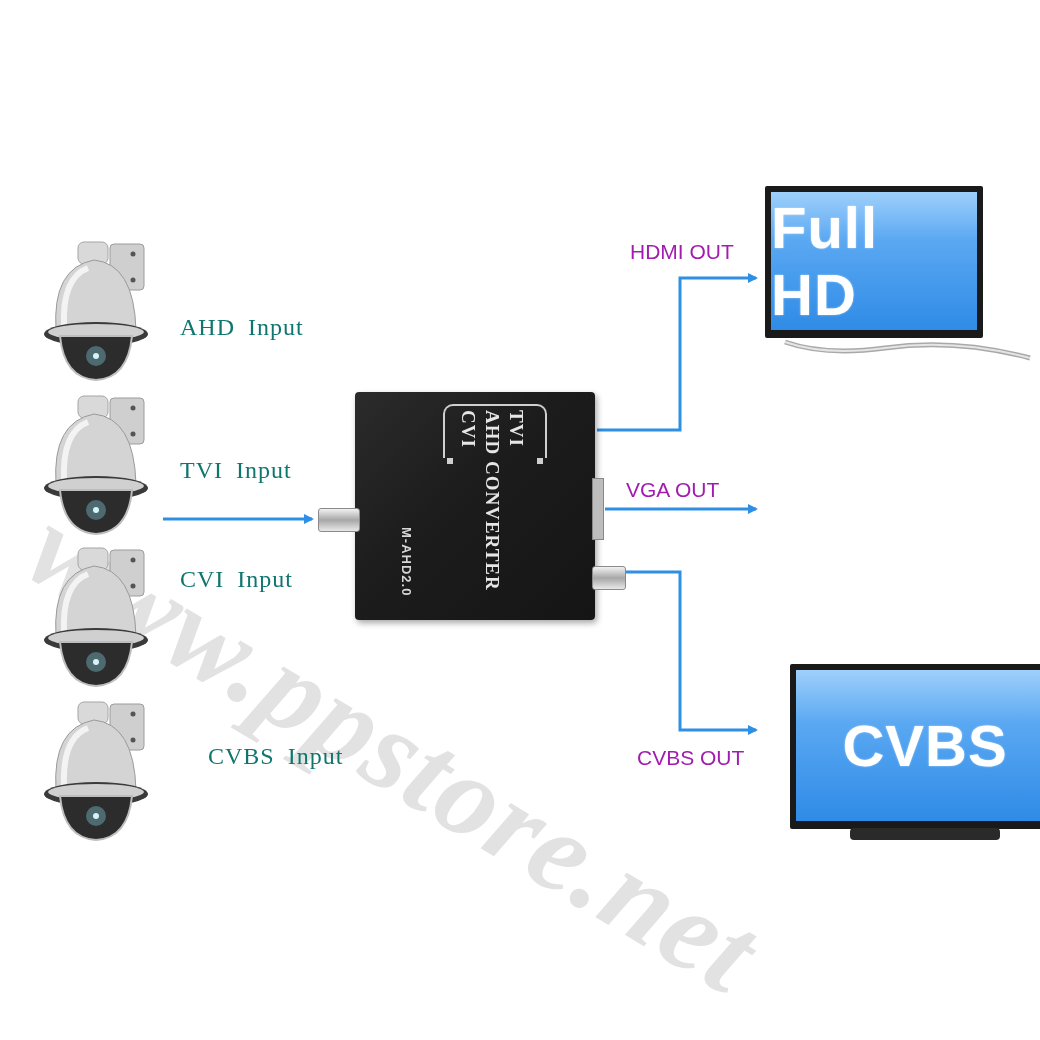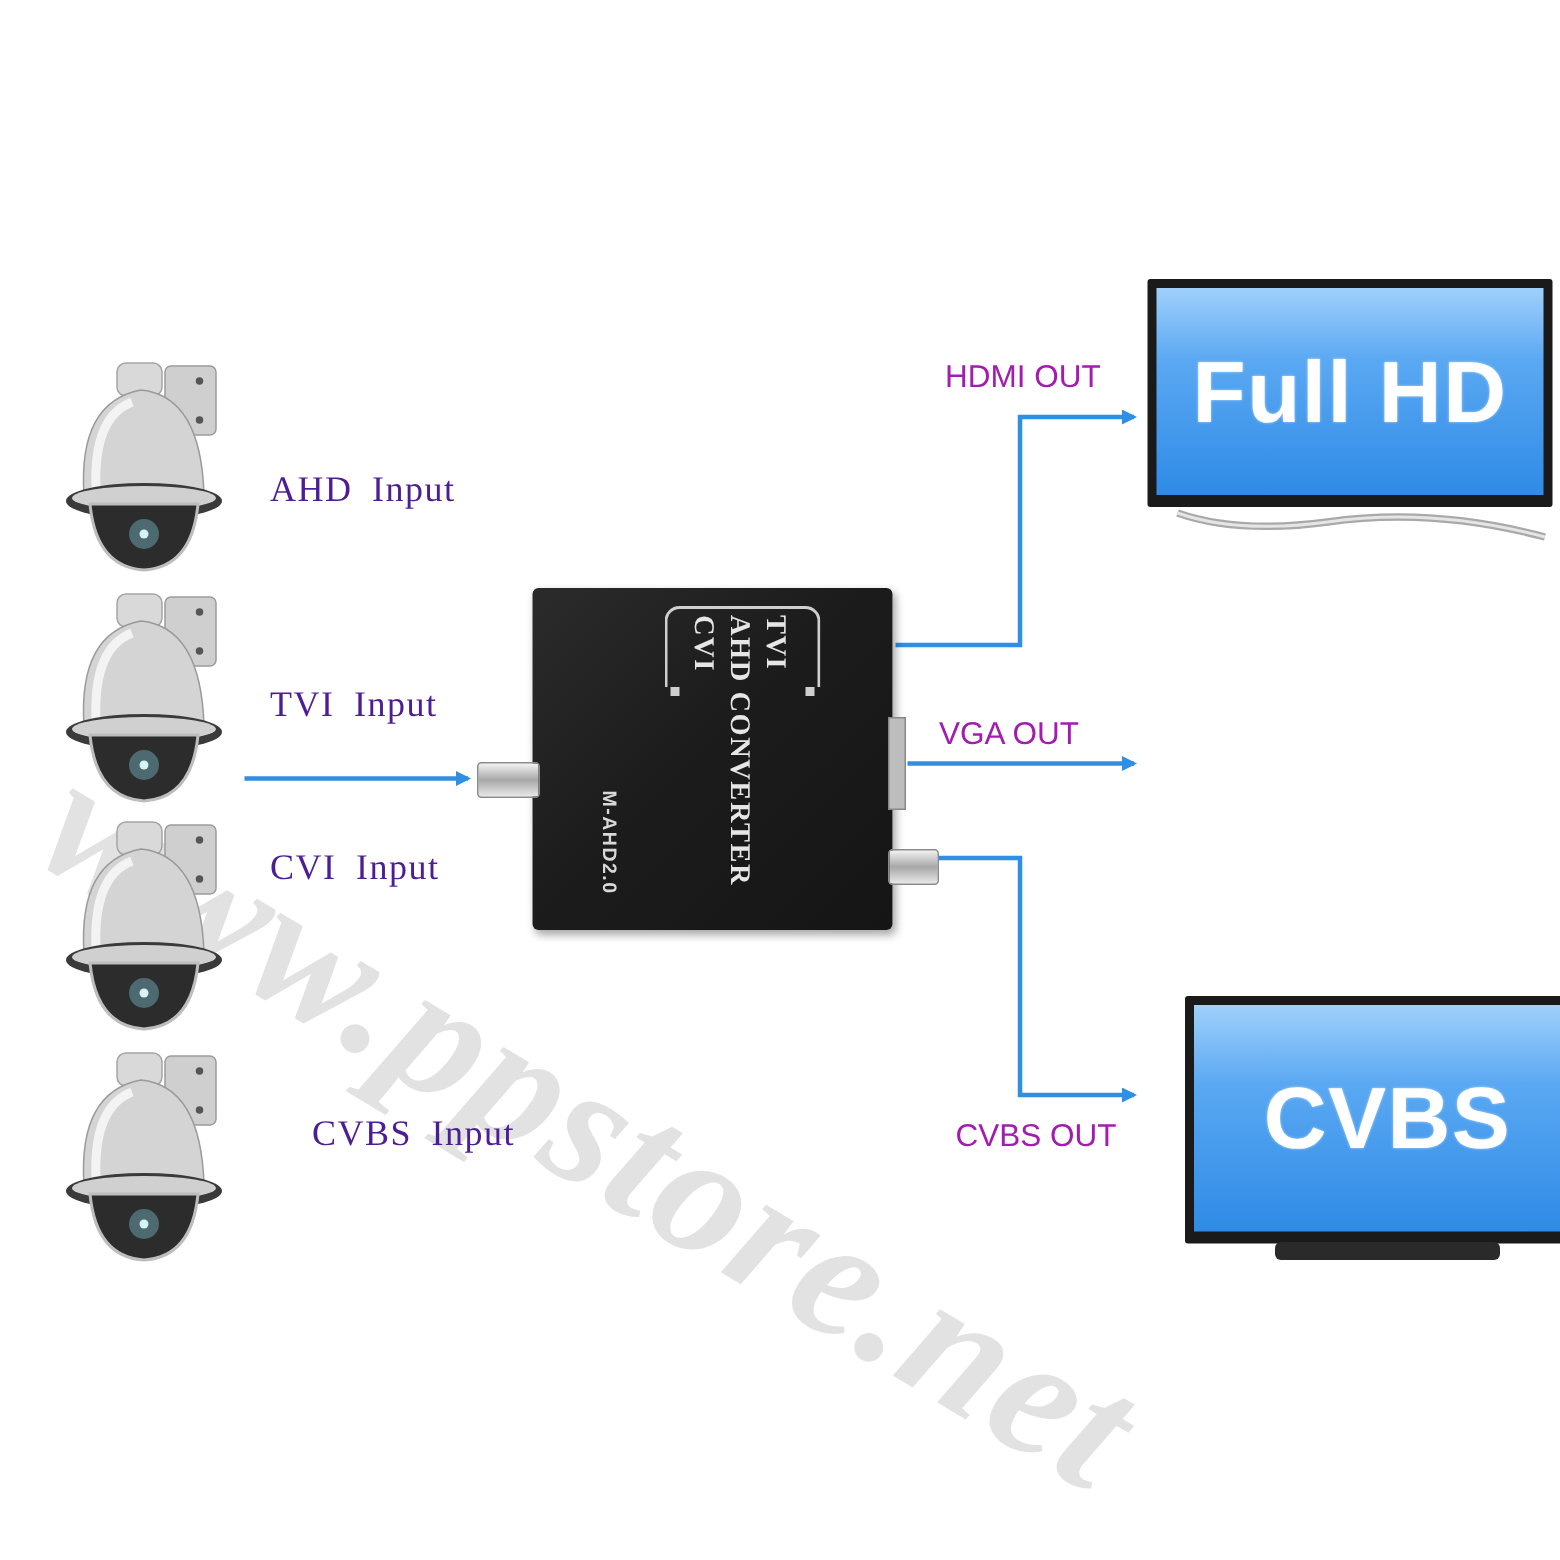--- a/index.html
+++ b/index.html
@@ -13,21 +13,21 @@
     font-family: "Liberation Serif", serif; font-weight: bold; font-style: italic;
     font-size: 118px; color: rgba(150,150,150,0.28); letter-spacing: 2px;
     white-space: nowrap; pointer-events: none; z-index: 1;
   }
 
   
   .camera { position: absolute; left: 38px; width: 112px; height: 150px; z-index: 2; }
   .camera svg { width: 100%; height: 100%; display: block; }
   .cam-label {
     position: absolute; left: 180px; font-family: "Liberation Serif", serif;
-    font-size: 24px; color: #4c1d95; z-index: 3; letter-spacing: 1px; word-spacing: 6px;
+    font-size: 24px; color: #0f766e; z-index: 3; letter-spacing: 1px; word-spacing: 6px;
   }
 
   
   .wires { position: absolute; left: 0; top: 0; width: 1040px; height: 1040px; z-index: 2; pointer-events: none; }
 
   
   .converter {
     position: absolute; left: 355px; top: 392px; width: 240px; height: 228px;
     background: linear-gradient(135deg, #2b2b2b 0%, #1c1c1c 45%, #151515 100%);
     border-radius: 4px; box-shadow: 2px 3px 6px rgba(0,0,0,0.35); z-index: 3;
@@ -63,21 +63,21 @@
   .tv .frame { position: absolute; left: 0; top: 0; right: 0; background: #1a1a1a; border-radius: 2px; }
   .tv .screen {
     position: absolute; left: 6px; top: 6px; right: 6px; bottom: 8px;
     background: linear-gradient(180deg, #9fd0fb 0%, #5aa8f2 35%, #2f8be6 100%);
     display: flex; align-items: center; justify-content: center;
   }
   .tv .screen span {
     color: #ffffff; font-weight: bold; font-size: 58px; letter-spacing: 1px;
     text-shadow: 0 0 2px rgba(255,255,255,0.6);
   }
-  .tv1 { left: 765px; top: 186px; width: 270px; height: 175px; }
+  .tv1 { left: 765px; top: 186px; width: 218px; height: 175px; }
   .tv1 .frame { height: 152px; }
   .tv2 { left: 765px; top: 427px; width: 270px; height: 185px; }
   .tv2 .frame { height: 158px; }
   .tv3 { left: 790px; top: 664px; width: 270px; height: 180px; }
   .tv3 .frame { height: 165px; }
   .tv svg.stand { position: absolute; left: 0; width: 270px; }
 </style>
 </head>
 <body>
 

